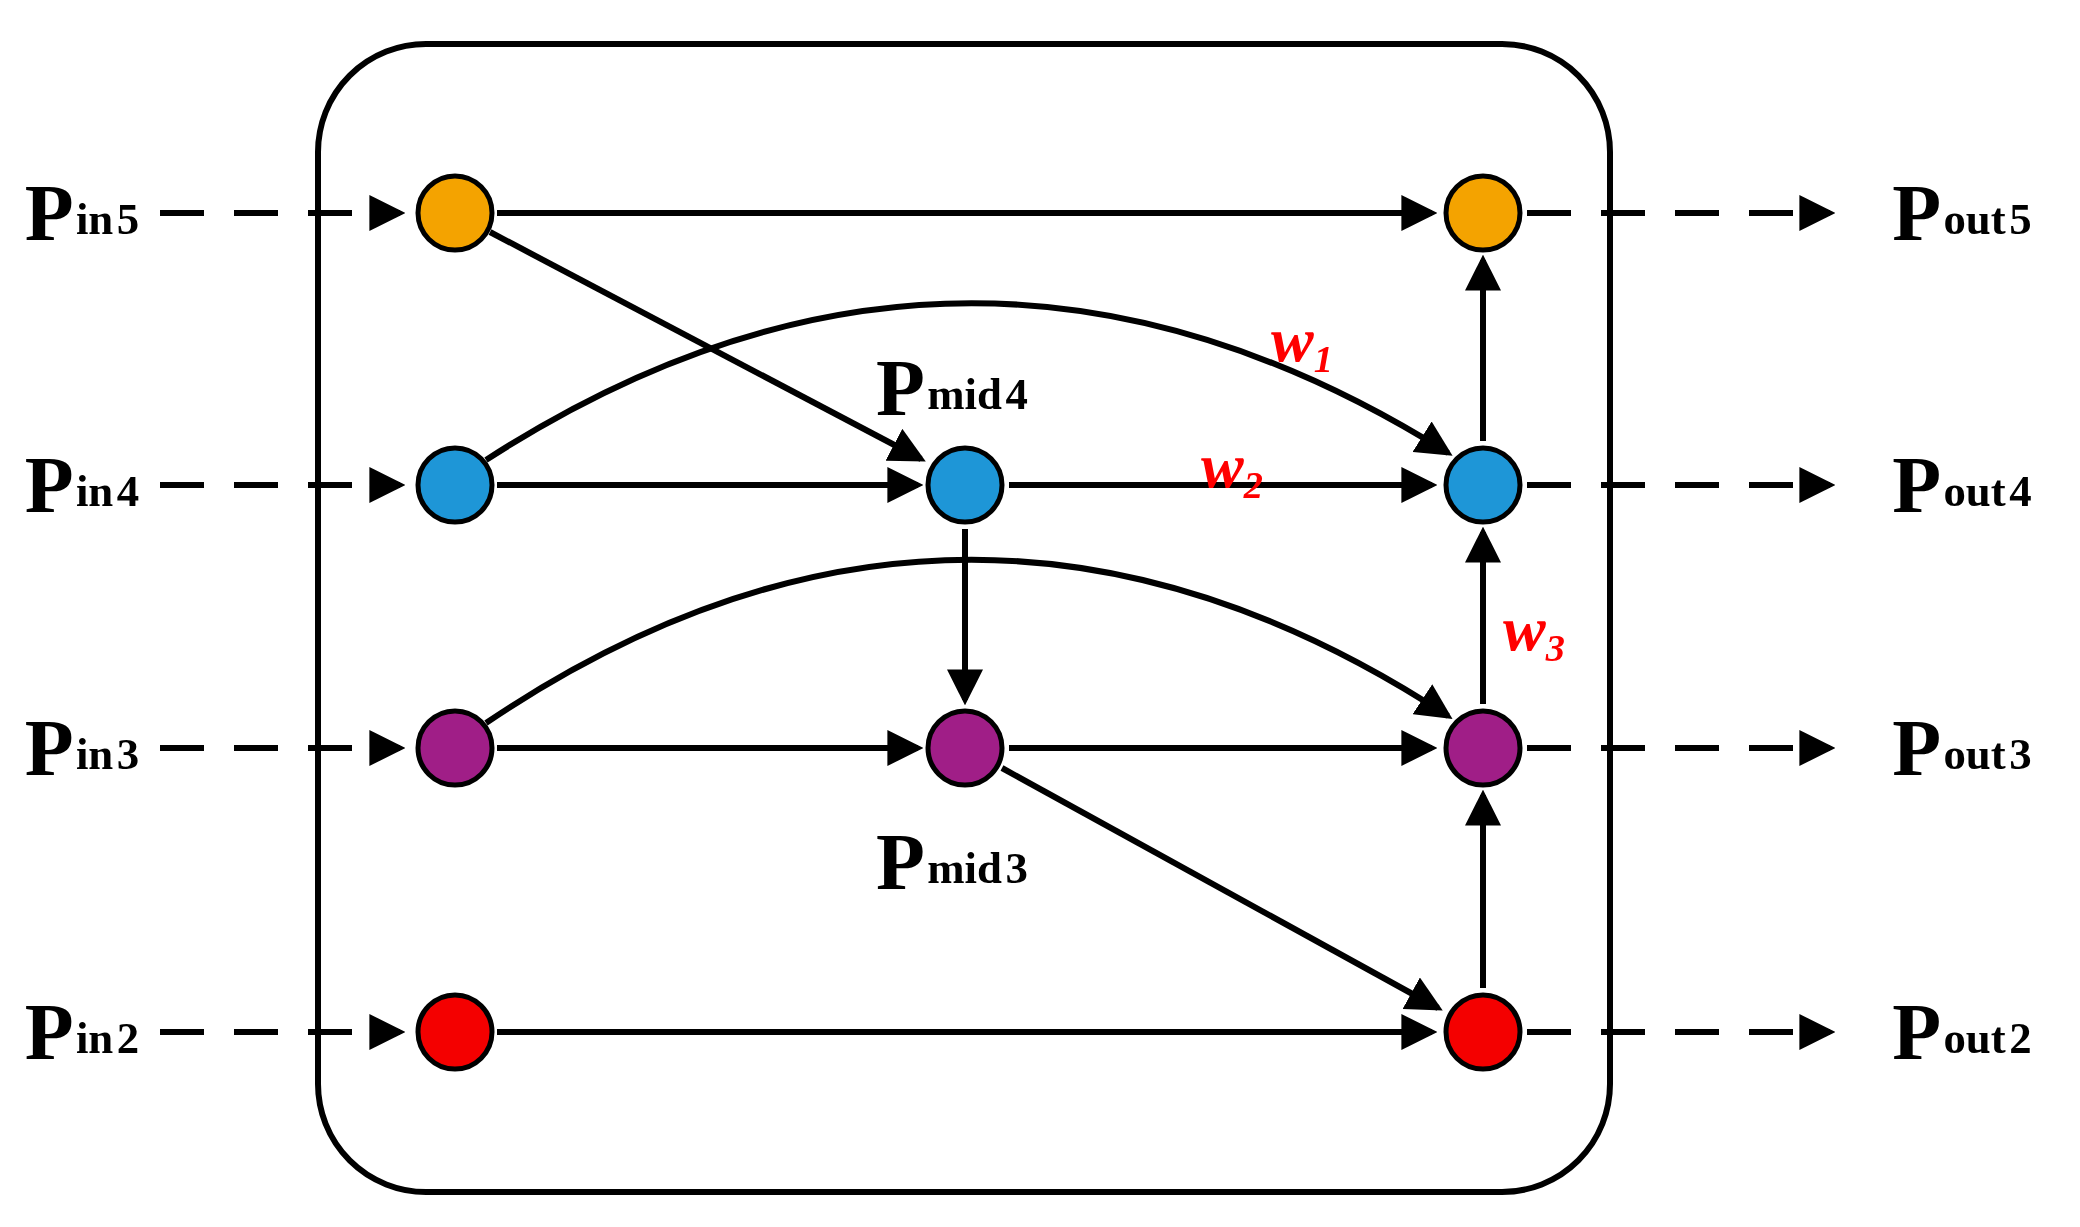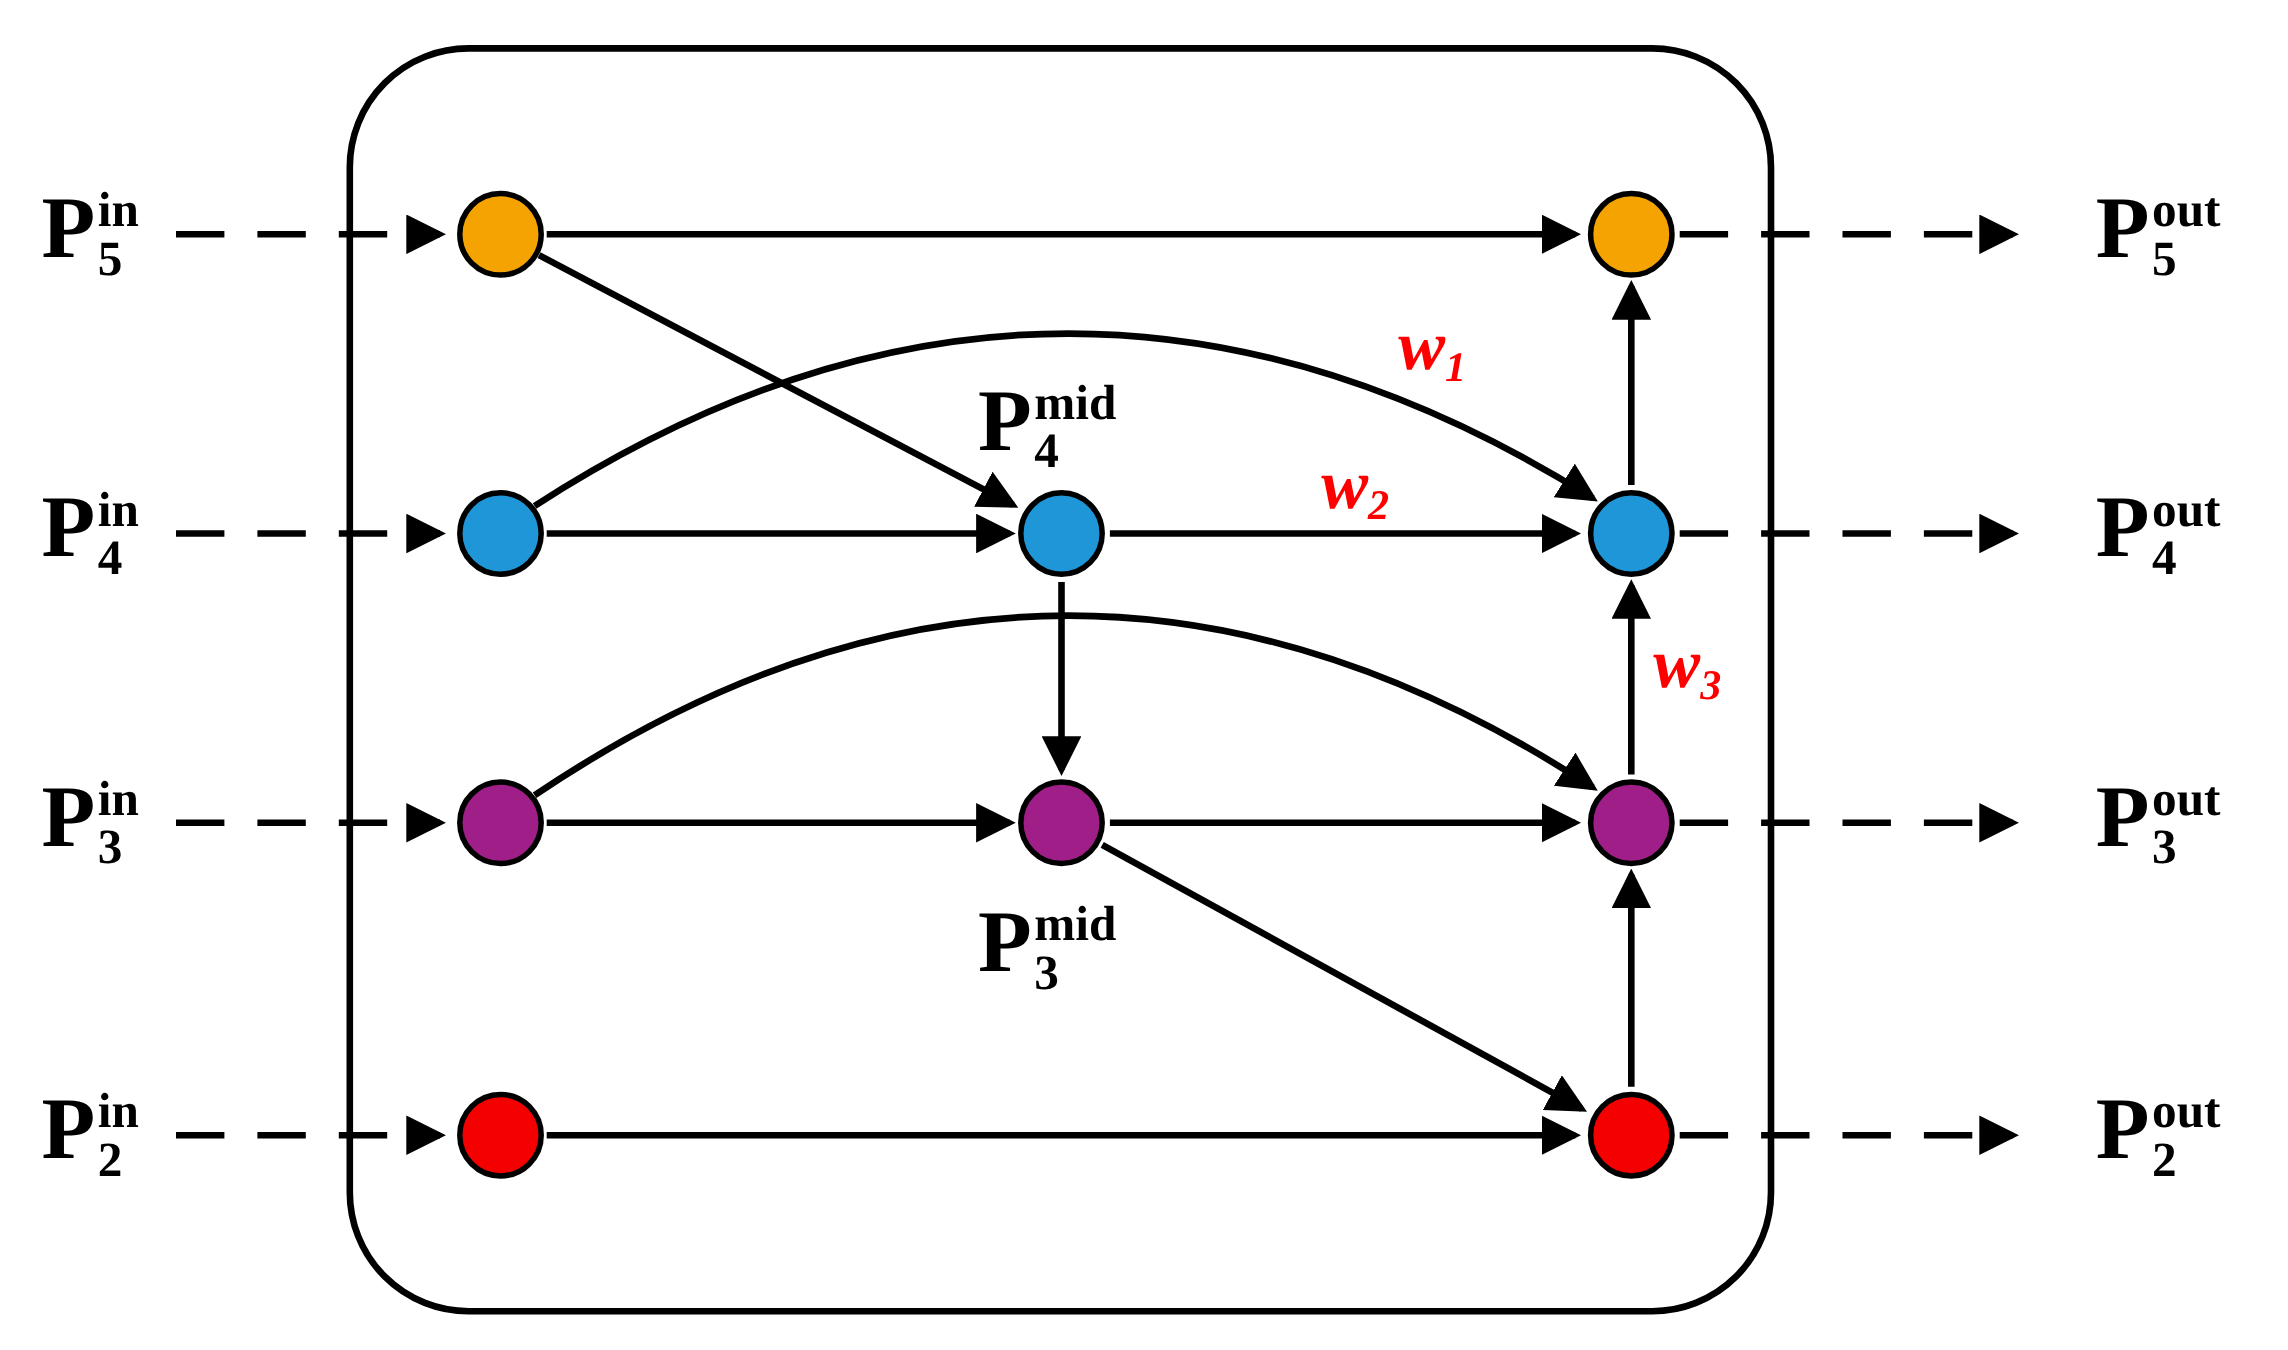--- a/index.html
+++ b/index.html
@@ -20,38 +20,39 @@
     position:absolute;
     transform:translate(-50%,-50%);
     font-weight:bold;
     font-size:80px;
     line-height:1;
     color:#000000;
     white-space:nowrap;
   }
   .ss{
     display:inline-flex;
-    flex-direction:column;
+    flex-direction:row;
     align-items:flex-start;
     font-size:0.56em;
     line-height:0.92;
     vertical-align:middle;
     transform:translateY(-0.04em);
     margin-left:0.05em;
     gap:0.08em;
   }
   .wlabel{
     position:absolute;
     transform:translate(-50%,-50%);
     font-weight:bold;
     font-style:italic;
     font-size:64px;
     line-height:1;
     color:#ff0000;
     white-space:nowrap;
+    margin-top:25px;
   }
   .wsub{font-size:0.6em;vertical-align:-0.28em;}
 </style>
 </head>
 <body>
 
 <div class="wrap">
 
   <svg class="stage" viewBox="0 0 2080 1227">
     <defs>

